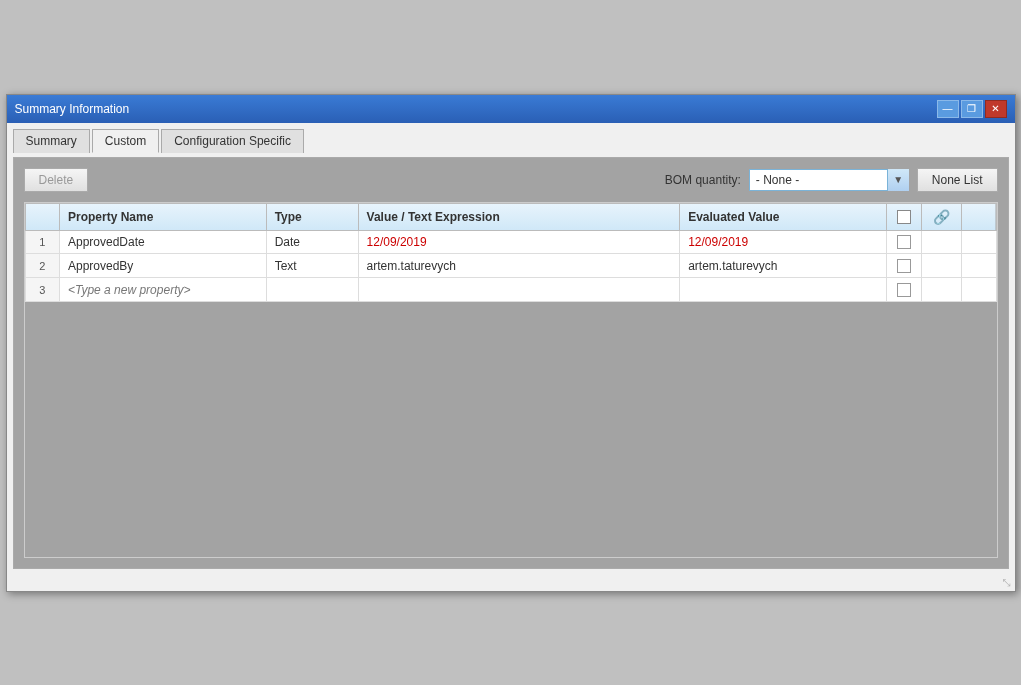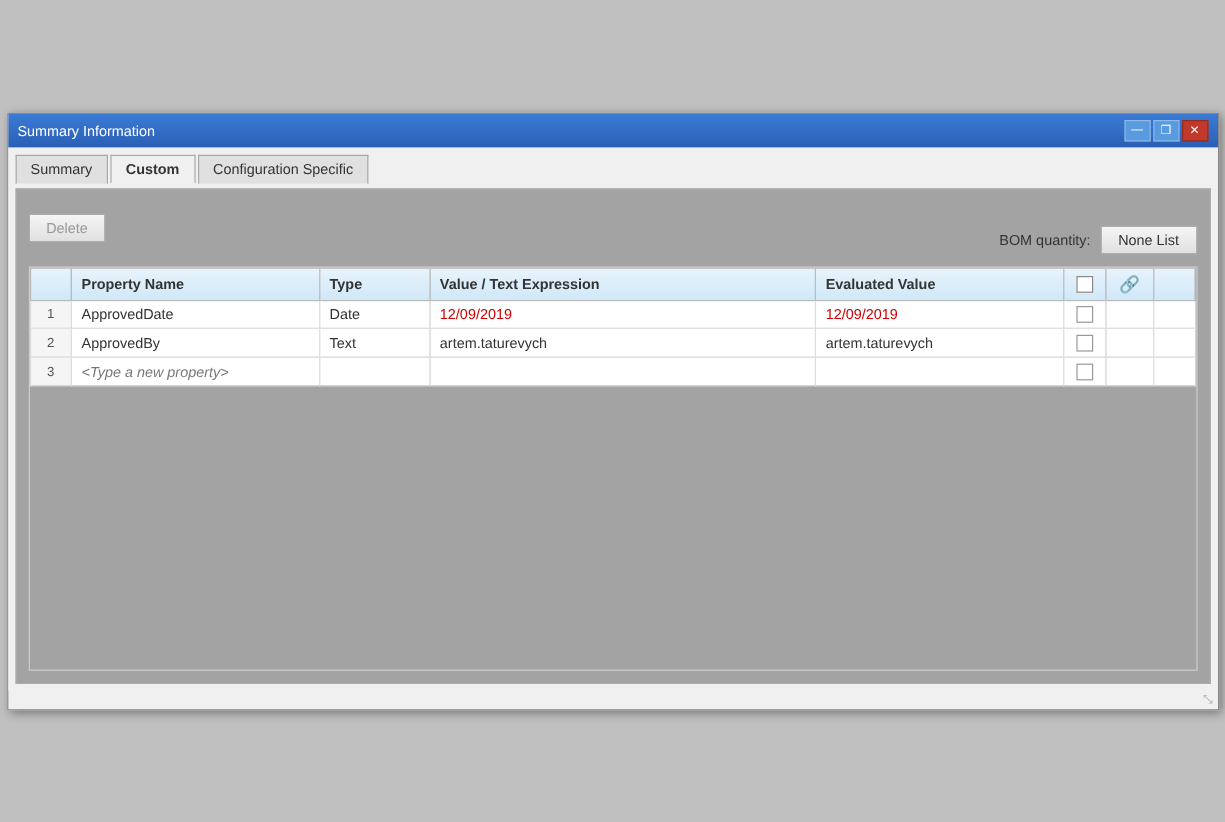--- a/index.html
+++ b/index.html
@@ -73,21 +73,21 @@
       border: 1px solid #aaa;
       background: #e0e0e0;
       cursor: pointer;
       border-bottom: none;
       font-size: 12px;
       color: #333;
     }
     .tab.active {
       background: #f0f0f0;
       border-bottom: 1px solid #f0f0f0;
-      font-weight: 700;
+      font-weight: 400;
       z-index: 1;
       position: relative;
     }
     .tab-content {
       flex: 1;
       border: 1px solid #aaa;
       background: #a3a3a3;
       display: flex;
       flex-direction: column;
       padding: 10px;
@@ -100,21 +100,20 @@
     }
     .toolbar-left {
       display: flex;
       align-items: center;
       gap: 8px;
     }
     .toolbar-right {
       display: flex;
       align-items: center;
       gap: 8px;
-      margin-top: 20px;
     }
     .bom-label {
       font-size: 12px;
       color: #333;
     }
     .btn {
       padding: 4px 14px;
       border: 1px solid #aaa;
       background: linear-gradient(to bottom, #f5f5f5, #e0e0e0);
       cursor: pointer;
@@ -290,20 +289,26 @@
     </div>
 
     <div class="tab-content">
 
       <div class="toolbar-row">
         <div class="toolbar-left">
           <button class="btn disabled">Delete</button>
         </div>
         <div class="toolbar-right">
           <span class="bom-label">BOM quantity:</span>
+          <div class="select-wrapper">
+            <select>
+              <option>- None -</option>
+            </select>
+            <div class="select-arrow">▼</div>
+          </div>
           <button class="btn">None List</button>
         </div>
       </div>
 
       <div class="table-container">
         <table>
           <thead>
             <tr>
               <th class="row-num"></th>
               <th class="prop-name">Property Name</th>

